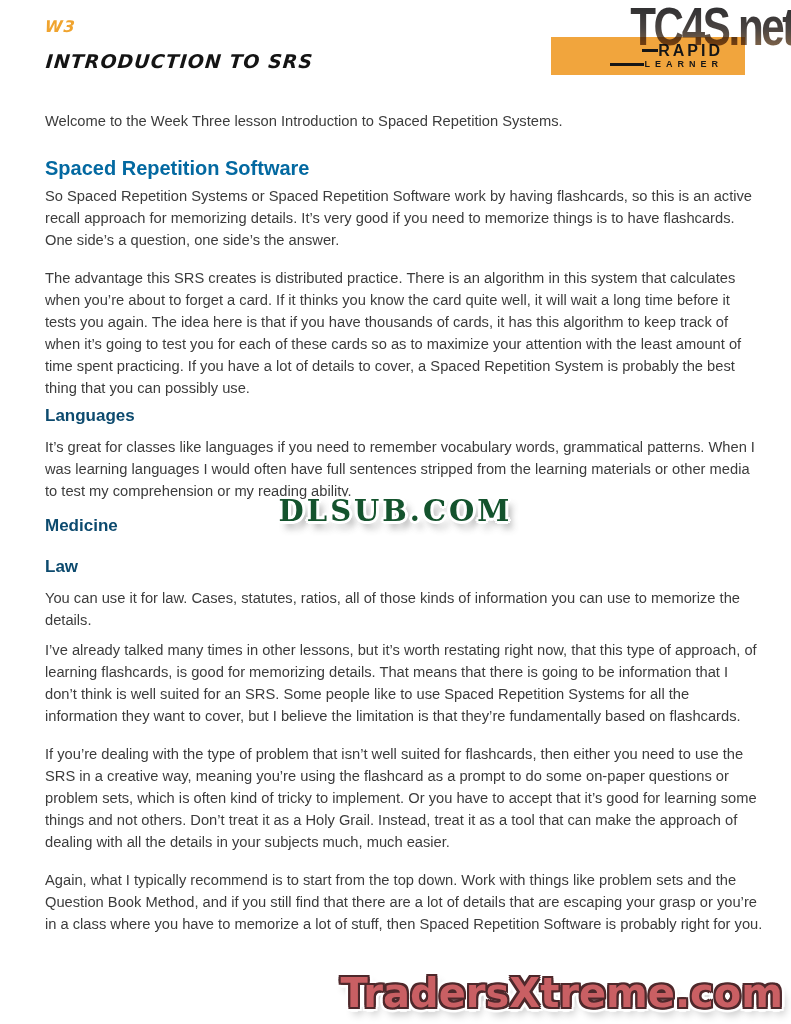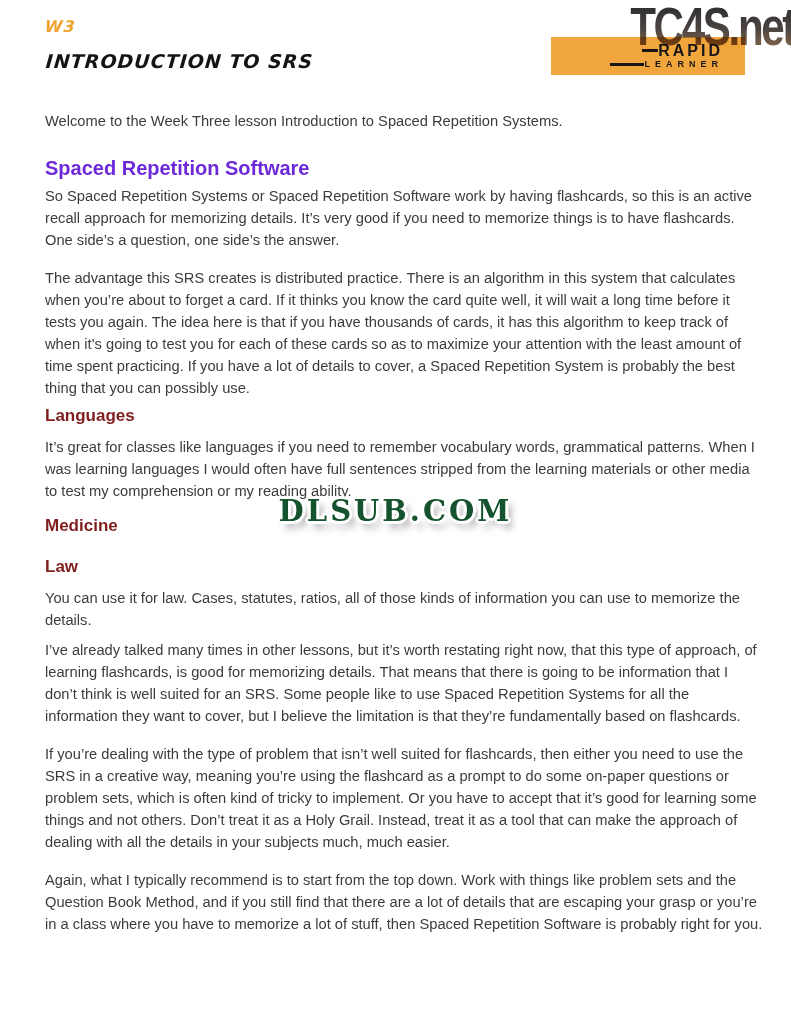--- a/index.html
+++ b/index.html
@@ -74,26 +74,26 @@
     box-sizing:border-box;
   }
   .content p{
     margin:0;
     font-size:14.7px;line-height:22px;
     color:#3c3c3c;
   }
   h1.sec{
     margin:23px 0 0 0;
     font-size:20px;line-height:26px;
-    color:#6d28d9;font-weight:bold;
+    color:#0369a1;font-weight:bold;
   }
   h2.sec{
     margin:0;
     font-size:17px;line-height:24px;
-    color:#7f1d1d;font-weight:bold;
+    color:#0c4a6e;font-weight:bold;
   }
   .mt4{margin-top:4px !important;}
   .mt5{margin-top:5px !important;}
   .mt8{margin-top:8px !important;}
   .mt12{margin-top:12px !important;}
   .mt16{margin-top:16px !important;}
   .mt17{margin-top:17px !important;}
 
   
   .wm-dlsub{
@@ -168,14 +168,15 @@
 
     <h2 class="sec mt17">Law</h2>
     <p class="mt8">You can use it for law. Cases, statutes, ratios, all of those kinds of information you can use to memorize the details.</p>
     <p class="mt8">I’ve already talked many times in other lessons, but it’s worth restating right now, that this type of approach, of learning flashcards, is good for memorizing details. That means that there is going to be information that I don’t think is well suited for an SRS. Some people like to use Spaced Repetition Systems for all the information they want to cover, but I believe the limitation is that they’re fundamentally based on flashcards.</p>
     <p class="mt16">If you’re dealing with the type of problem that isn’t well suited for flashcards, then either you need to use the SRS in a creative way, meaning you’re using the flashcard as a prompt to do some on-paper questions or problem sets, which is often kind of tricky to implement. Or you have to accept that it’s good for learning some things and not others. Don’t treat it as a Holy Grail. Instead, treat it as a tool that can make the approach of dealing with all the details in your subjects much, much easier.</p>
     <p class="mt16">Again, what I typically recommend is to start from the top down. Work with things like problem sets and the Question Book Method, and if you still find that there are a lot of details that are escaping your grasp or you’re in a class where you have to memorize a lot of stuff, then Spaced Repetition Software is probably right for you.</p>
 
   </div>
 
   <div class="wm-dlsub">DLSUB.COM</div>
+  <div class="wm-traders">TradersXtreme.com</div>
 
 </div>
 
 </body></html>

